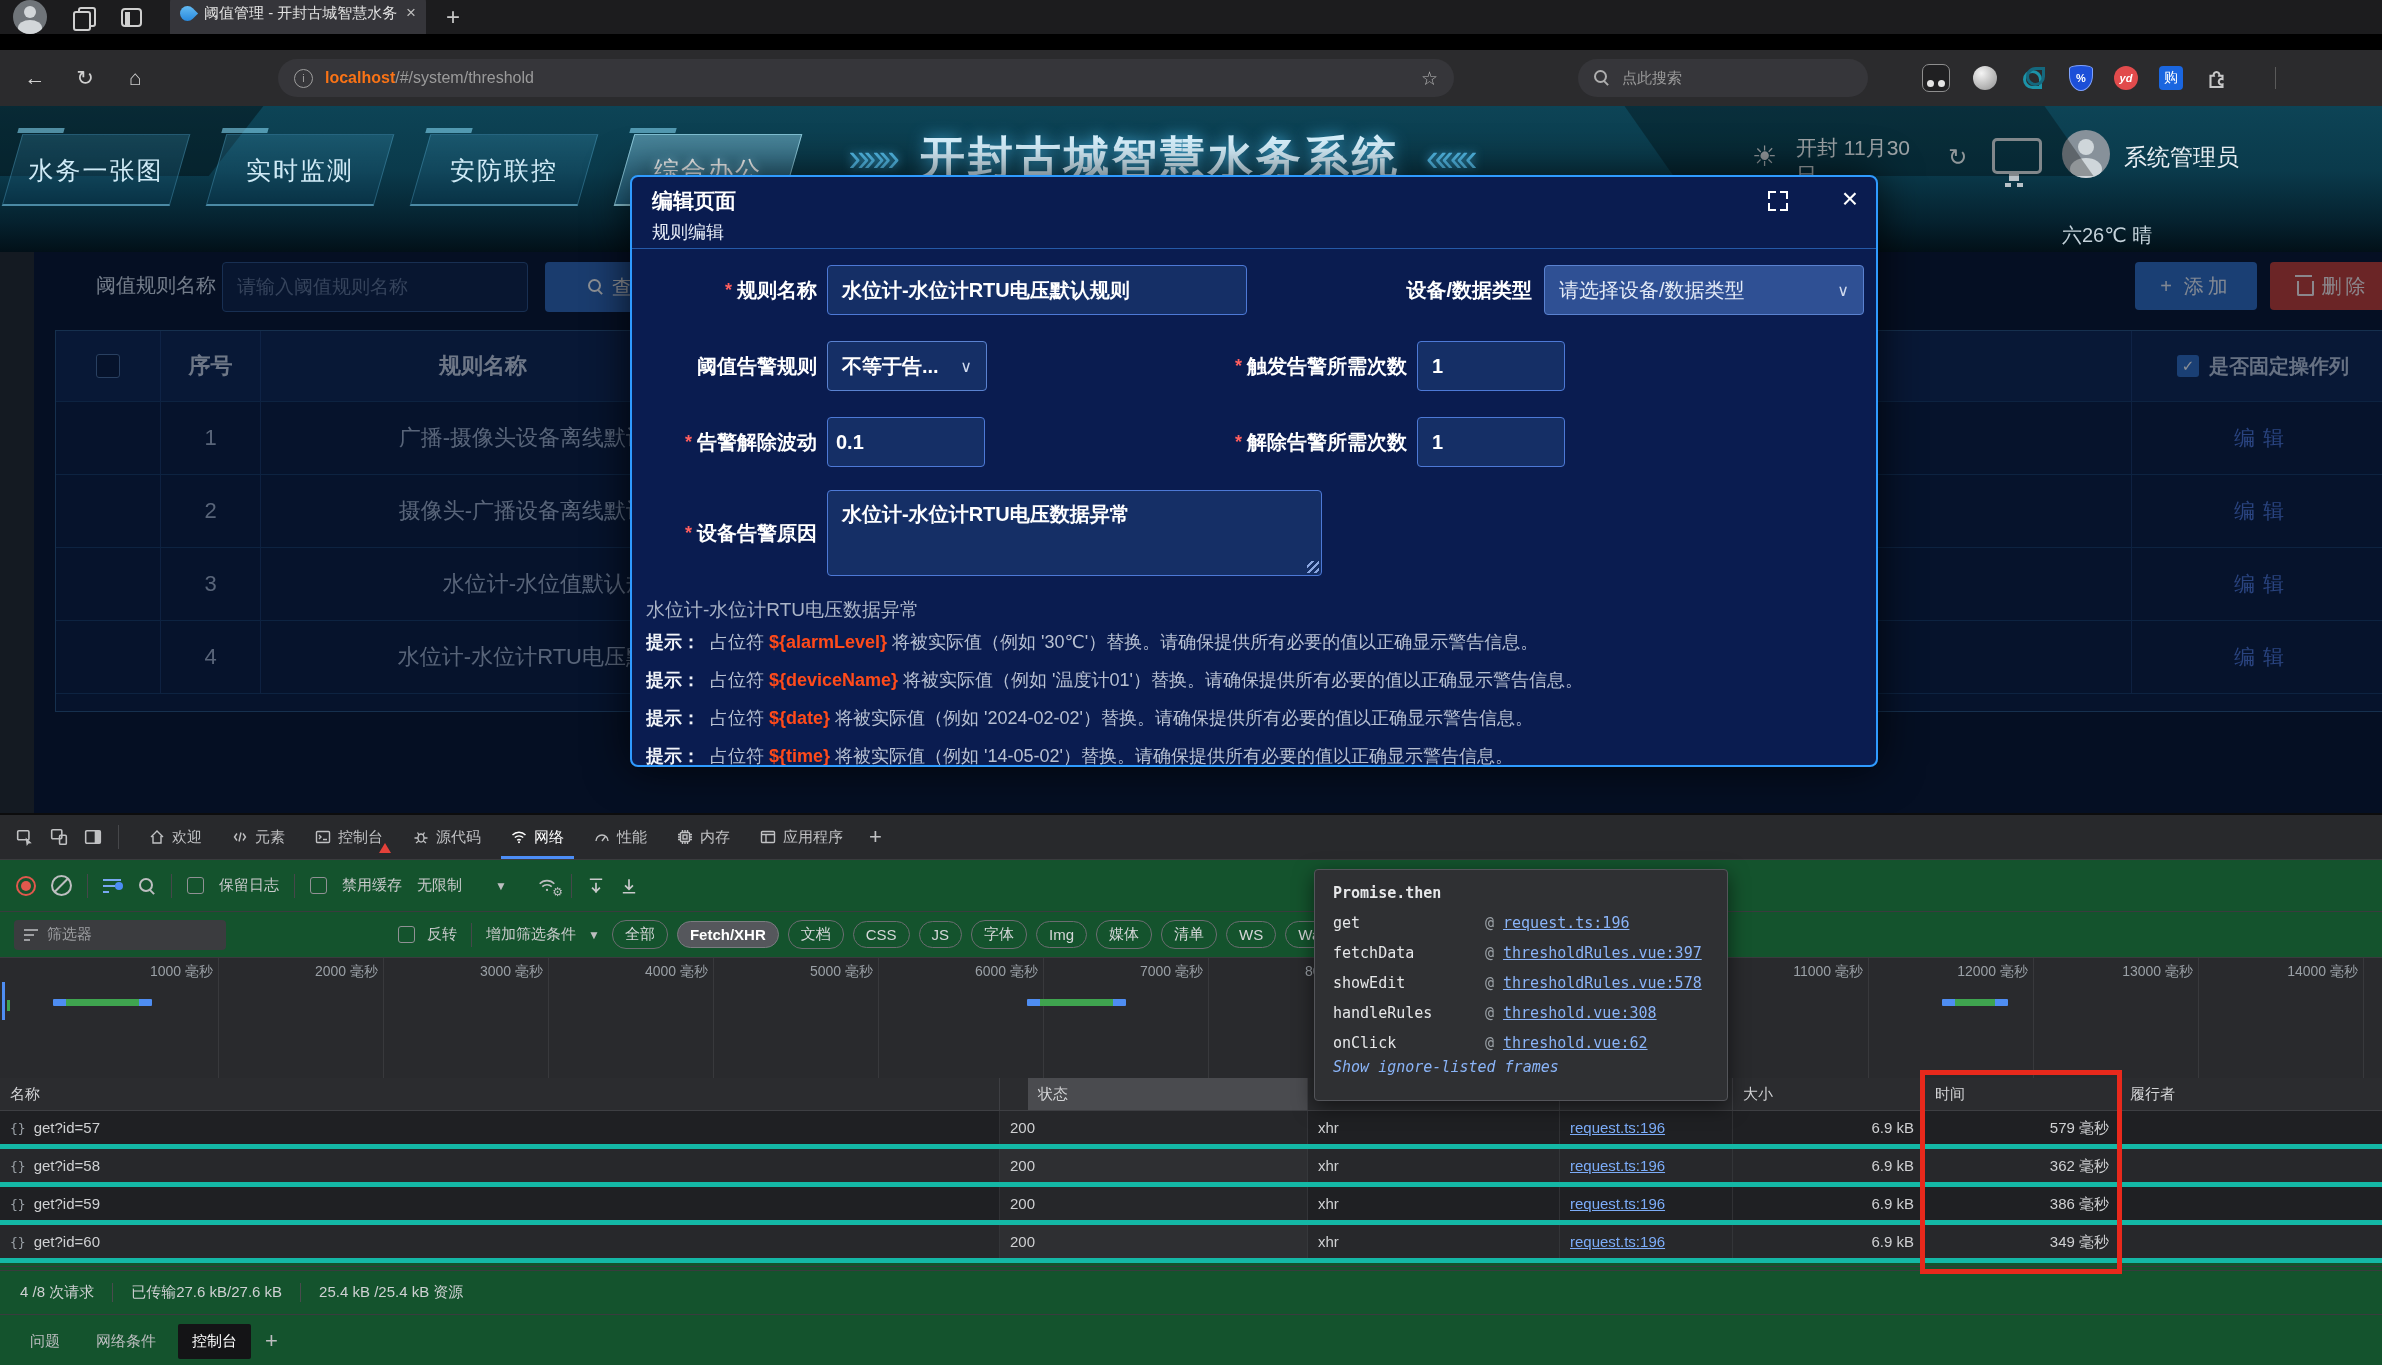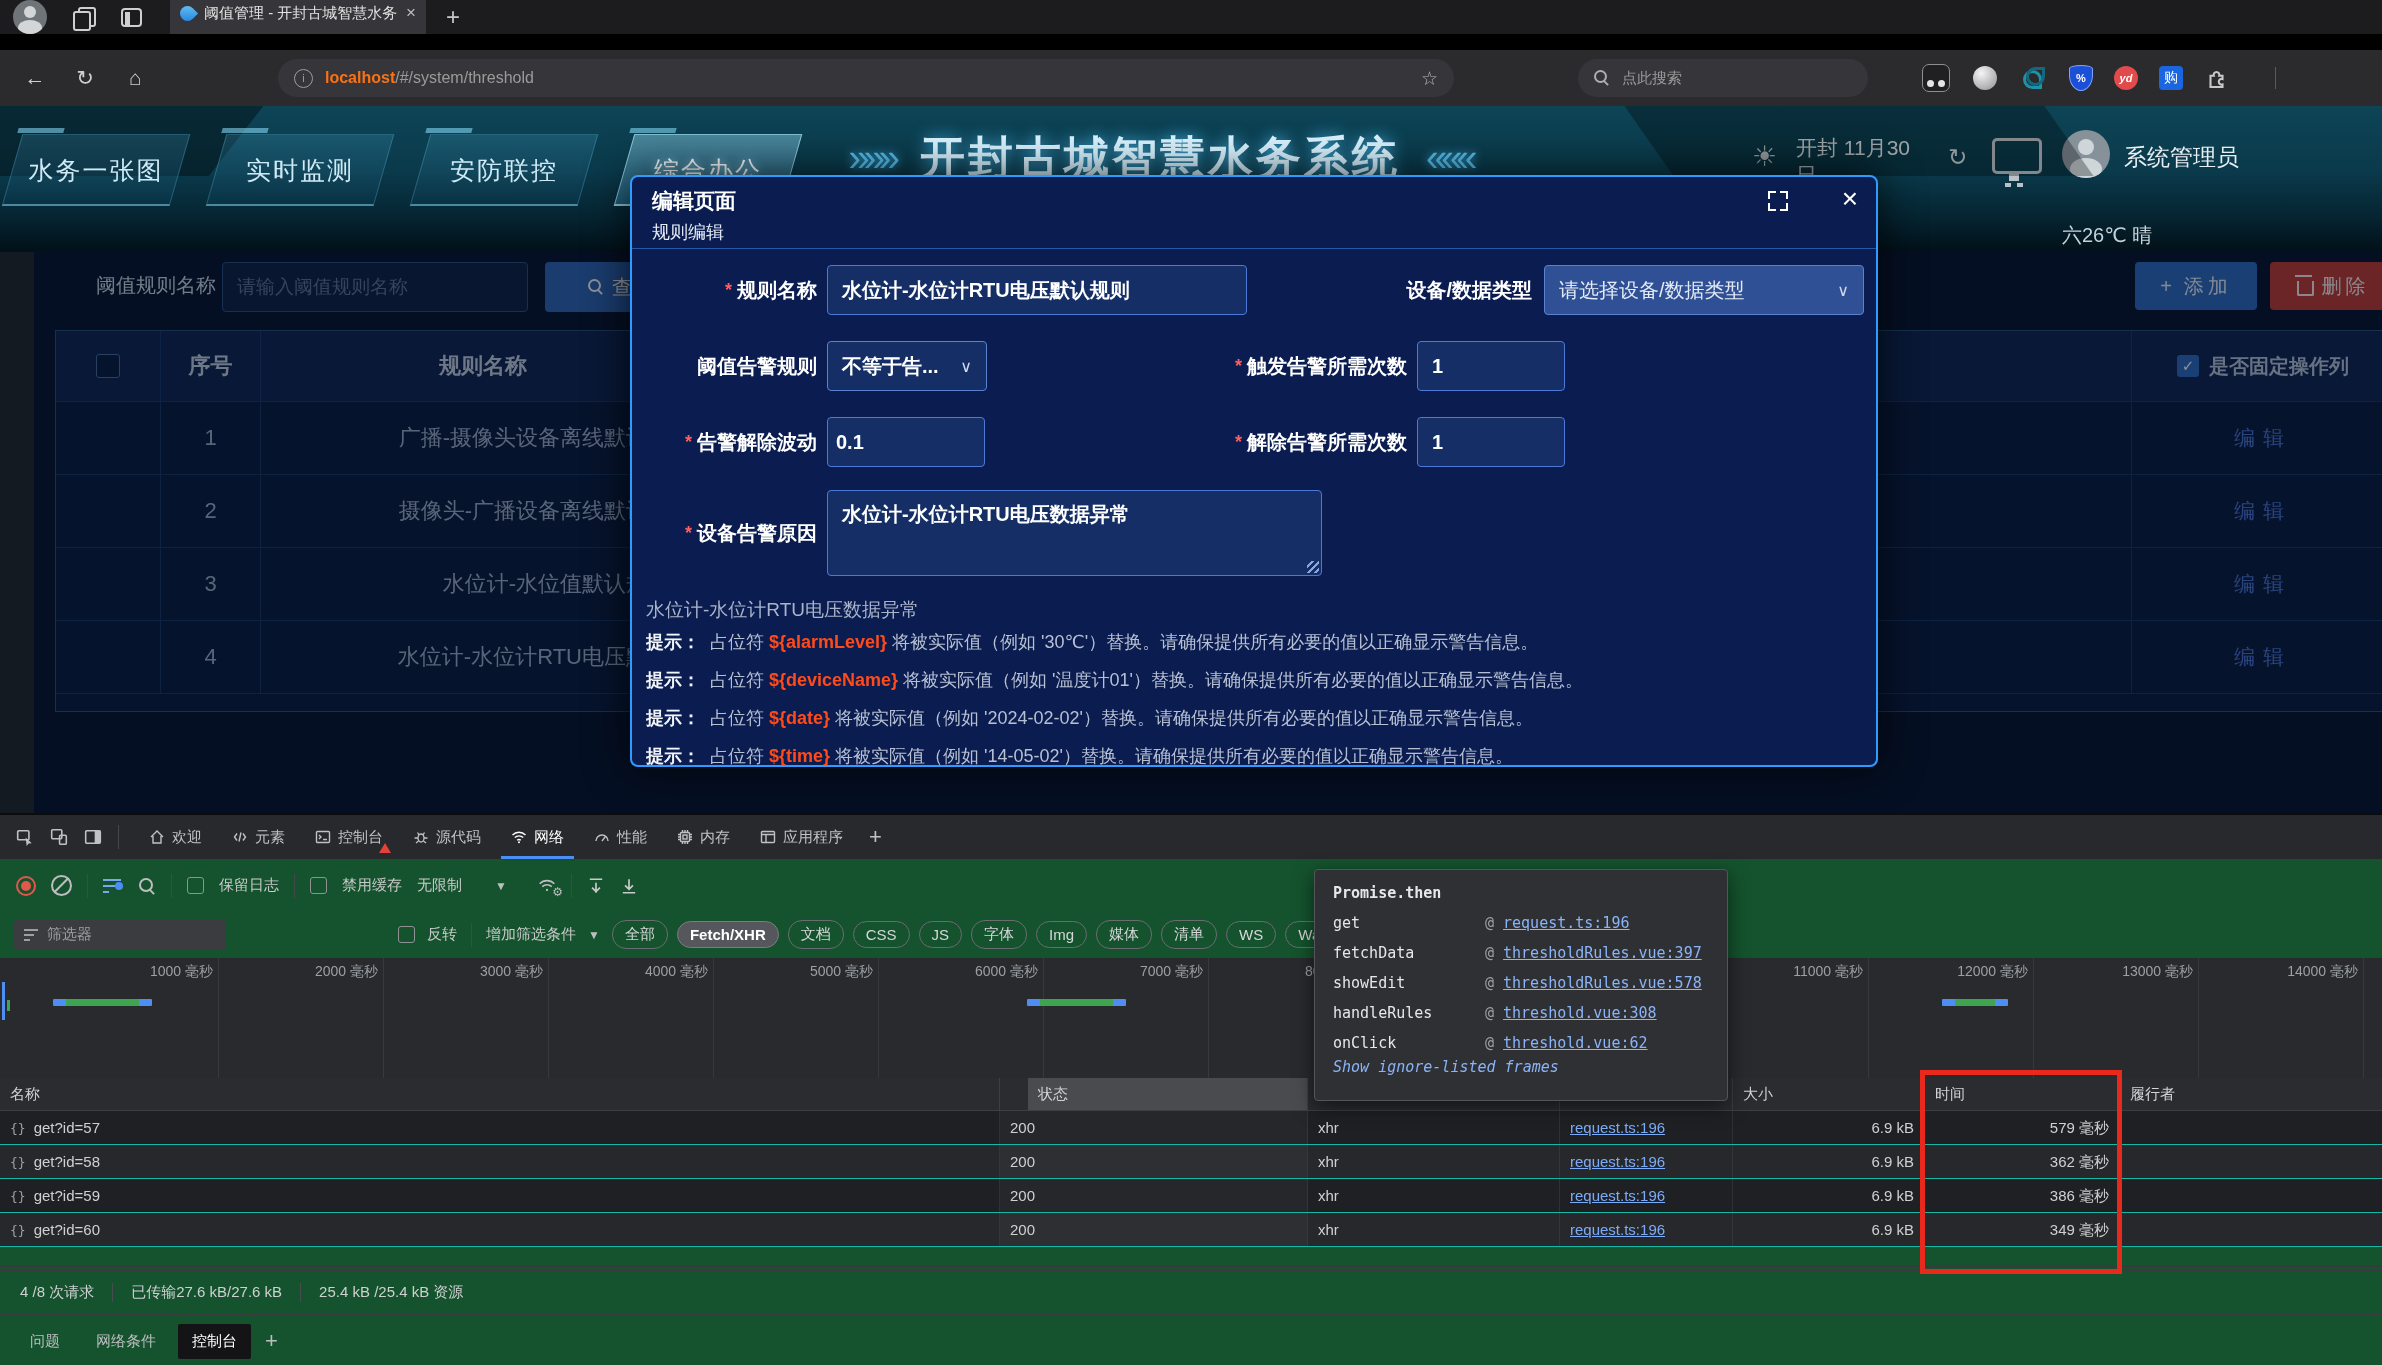--- a/index.html
+++ b/index.html
@@ -165,21 +165,21 @@
   .tick span{position:absolute;right:6px;top:5px;font-size:14px;color:#9aa0a6;white-space:nowrap;}
   .wbar{position:absolute;top:41px;height:7px;border-radius:1px;z-index:1;
     background:linear-gradient(90deg,#4e8df2 0 13px,#3fa44f 13px calc(100% - 13px),#4e8df2 calc(100% - 13px));}
   .loadline-b{position:absolute;left:2px;top:24px;width:3px;height:38px;background:#4e8df2;}
   .loadline-g{position:absolute;left:7px;top:42px;width:3px;height:11px;background:#3fa44f;}
   .ngrid{display:grid;grid-template-columns:1000px 308px 252px 173px 192px 195px 1fr;}
   .dt-nethead{position:absolute;top:263px;left:0;width:100%;height:33px;background:#2b2c2f;border-bottom:1px solid #3e3f43;box-sizing:border-box;}
   .nh{line-height:32px;padding:0 10px;border-right:1px solid #3e3f43;color:#d2d3d5;overflow:hidden;white-space:nowrap;}
   .nh.sorted{background:#4a4b4f;margin-left:28px;}
   .dt-netrows{position:absolute;top:296px;left:0;width:100%;}
-  .nrow{height:33px;line-height:33px;border-bottom:1px solid #14b8a6;color:#cfd0d2;}
+  .nrow{height:33px;line-height:33px;border-bottom:5px solid #14b8a6;color:#cfd0d2;}
   .nrow:nth-child(odd){background:#1f2023;}
   .nrow:nth-child(even){background:#27282b;}
   .nc{padding:0 10px;border-right:1px solid rgba(62,63,67,.55);overflow:hidden;white-space:nowrap;}
   .c-status{background:rgba(255,255,255,.035);}
   .c-size,.c-time{text-align:right;}
   .xhr-ico{color:#9aa0a6;font-family:"DejaVu Sans Mono",monospace;font-size:13px;margin-right:8px;}
   .c-init a{color:#7cacf8;text-decoration:underline;}
   .dt-line{position:absolute;top:451px;left:0;right:0;border-top:1px solid #38393c;}
   .dt-summary{position:absolute;top:455px;left:0;width:100%;height:44px;display:flex;align-items:center;padding-left:2px;border-top:1px solid #3a3b3e;color:#cfd0d2;box-sizing:border-box;}
   .sum-item{padding:0 18px;border-left:1px solid #4a4b4e;white-space:nowrap;}

